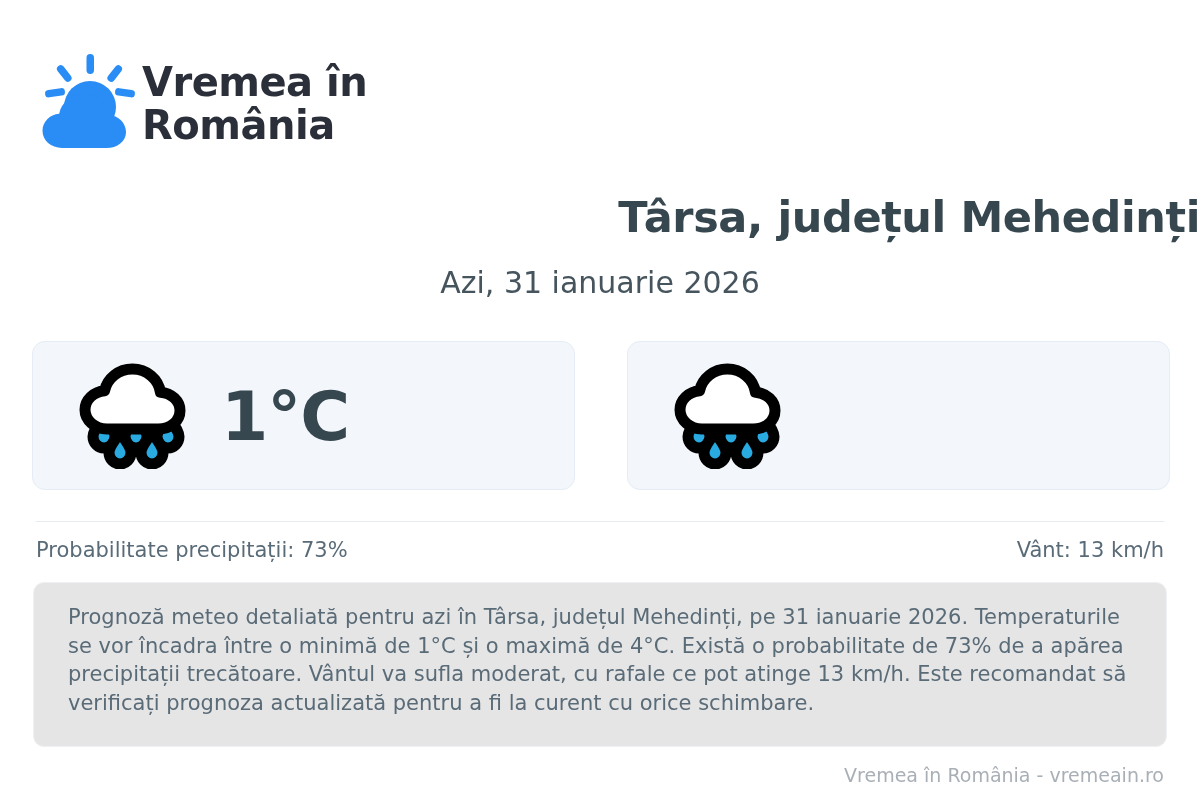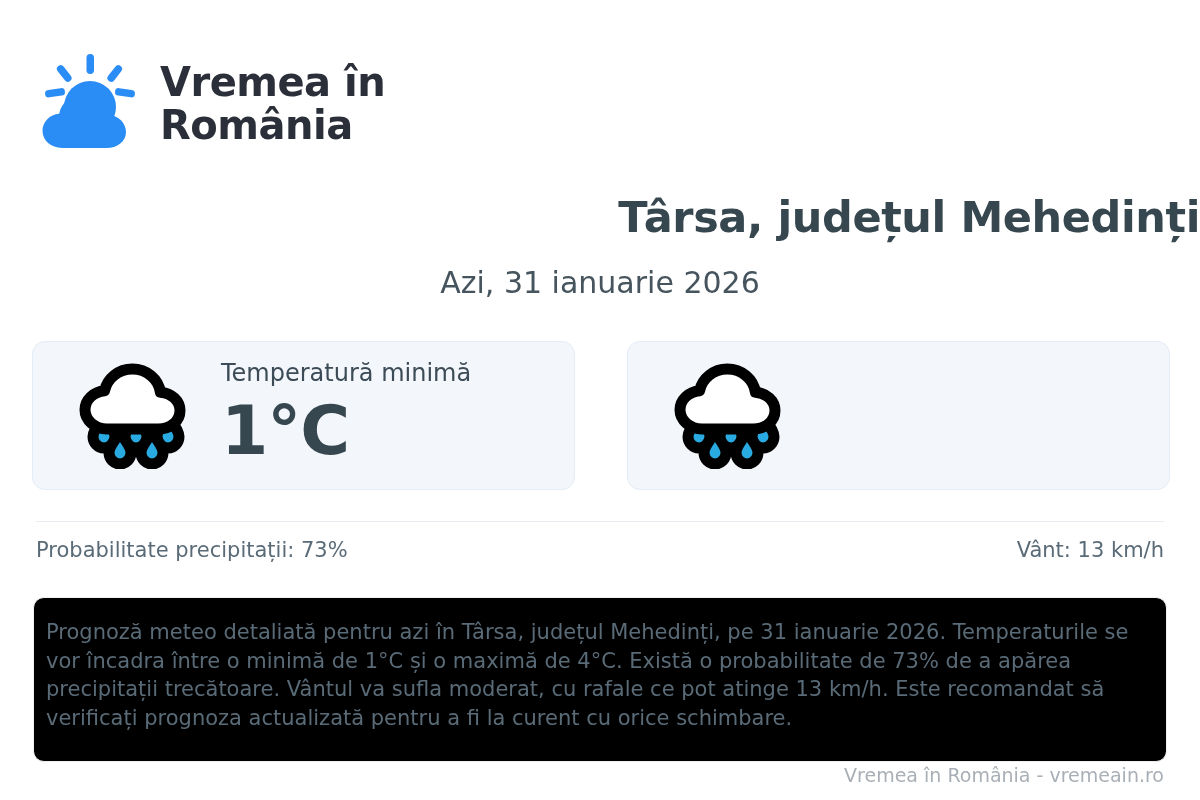--- a/index.html
+++ b/index.html
@@ -20,21 +20,20 @@
     overflow: hidden;
   }
 
   
   .brand {
     position: absolute;
     left: 36px;
     top: 52px;
     display: flex;
     align-items: center;
-    gap: 18px;
   }
   .brand-mark {
     width: 106px;
     height: 104px;
     flex: 0 0 auto;
     display: block;
   }
   .brand-text {
     font-size: 40px;
     line-height: 1.08;
@@ -137,27 +136,27 @@
   }
   .stat { white-space: nowrap; }
   .stat.center { text-align: center; }
   .stat.right  { text-align: right; }
   .stat .sep { color: #5a6b78; padding: 0 5px; }
 
   
   .description {
     position: absolute;
     left: 33px;
-    top: 597px;
+    top: 582px;
     width: 1134px;
     min-height: 165px;
-    background: #000000;
+    background: #e5e5e5;
     border: 1px solid #eef0f3;
     border-radius: 11px;
-    padding: 20px 28px 22px 12px;
+    padding: 20px 28px 22px 34px;
     font-size: 21px;
     line-height: 28.5px;
     color: #5a6b78;
   }
 
   
   .footer {
     position: absolute;
     right: 36px;
     top: 764px;
@@ -205,21 +204,20 @@
           <path fill="#29abe2" d="M59 54c0 0 11 13 11 19.5S65 85 59 85s-11-5-11-11.5S59 54 59 54z"></path>
           <path fill="#29abe2" d="M91 54c0 0 11 13 11 19.5S97 85 91 85s-11-5-11-11.5S91 54 91 54z"></path>
 
           <path fill="#29abe2" d="M43 70c0 0 11 13 11 19.5S49 101 43 101s-11-5-11-11.5S43 70 43 70z"></path>
           <path fill="#29abe2" d="M75 70c0 0 11 13 11 19.5S81 101 75 101s-11-5-11-11.5S75 70 75 70z"></path>
         </g>
 
         <path fill="#ffffff" stroke="#000000" stroke-width="11" stroke-linejoin="round" d="M30 66C18 66 8 57.4 8 46.8c0-9.9 8.6-18.1 19.6-19.1C30.1 15.4 41.6 6 55.4 6c14.3 0 26.2 10.1 28 23.2C94.6 30 103 38 103 47.6 103 58.4 93.5 66 81.3 66H30z"></path>
       </svg>
       <div class="card-body">
-        <div class="card-label">Temperatură minimă</div>
         <div class="card-value">1°C</div>
       </div>
     </div>
 
     <div class="card">
       <svg class="card-icon" viewBox="0 0 118 106">
         <g stroke="#000000" stroke-width="11" stroke-linejoin="round">
           <path fill="#29abe2" d="M27 54c0 0 11 13 11 19.5S33 85 27 85s-11-5-11-11.5S27 54 27 54z"></path>
           <path fill="#29abe2" d="M59 54c0 0 11 13 11 19.5S65 85 59 85s-11-5-11-11.5S59 54 59 54z"></path>
           <path fill="#29abe2" d="M91 54c0 0 11 13 11 19.5S97 85 91 85s-11-5-11-11.5S91 54 91 54z"></path>

